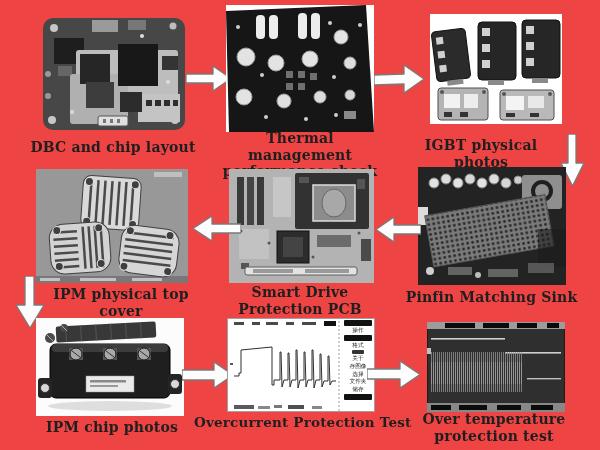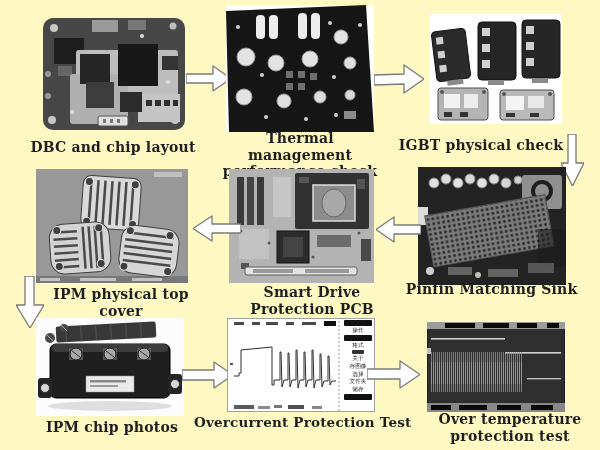--- a/index.html
+++ b/index.html
@@ -1,16 +1,16 @@
 <!DOCTYPE html>
 <html><head>
 <meta charset="utf-8">
 <style>
   html,body{margin:0;padding:0;background:#fff;}
-  #canvas{position:relative;width:600px;height:450px;background:#fef9c3;overflow:hidden;
+  #canvas{position:relative;width:600px;height:450px;background:#ef4444;overflow:hidden;
           font-family:"DejaVu Serif", serif;}
   .photo{position:absolute;}
   .photo svg{display:block;}
   .cap{position:absolute;text-align:center;font-weight:700;color:#1f1f1f;
        font-size:14px;line-height:1.18;letter-spacing:.2px;}
   .cap.nowrap{white-space:nowrap;font-size:13.5px;}
   .arrow{position:absolute;}
   .arrow polygon{fill:#fdfdfd;stroke:#7a7a7a;stroke-width:1.3;stroke-linejoin:round;}
   
   .scope-white{position:absolute;background:#fff;border:1px solid #a0a0a0;box-sizing:border-box;}
@@ -135,21 +135,21 @@
         <circle cx="54" cy="78" r="2" fill="#555"></circle>
       <rect x="70" y="76" width="54" height="30" rx="3" fill="#b9b9b9" stroke="#4f4f4f"></rect>
       <rect x="76" y="82" width="18" height="14" fill="#f4f4f4"></rect>
         <rect x="98" y="82" width="16" height="12" fill="#e8e8e8"></rect>
       <rect x="76" y="99" width="9" height="4" fill="#333"></rect>
         <rect x="100" y="99" width="9" height="4" fill="#333"></rect>
       <circle cx="74" cy="80" r="2" fill="#555"></circle>
         <circle cx="120" cy="80" r="2" fill="#555"></circle>
     </svg>
   </div>
-  <div class="cap" style="left:396px;top:137px;width:170px;">IGBT physical check</div>
+  <div class="cap" style="left:396px;top:137px;width:170px;">IGBT physical photos</div>
 
   <svg class="arrow" style="left:561px;top:134px;" width="23" height="52" viewBox="0 0 23 52">
     <polygon points="7,0 15,0 15,29 23,29 11.5,52 0,29 7,29"></polygon>
   </svg>
 
   <div class="photo" style="left:418px;top:167px;width:148px;height:118px;">
     <svg width="148" height="118" viewBox="0 0 148 118">
       <defs>
         <pattern id="pinsPat" width="5" height="5" patternUnits="userSpaceOnUse">
           <rect width="5" height="5" fill="#7a7a7a"></rect>
@@ -172,21 +172,21 @@
         <rect x="10" y="38" width="122" height="52" fill="url(#pinsPat)" stroke="#555"></rect>
       </g>
       <rect x="120" y="62" width="28" height="38" fill="#1b1b1b" opacity="0.6"></rect>
       <rect x="30" y="100" width="24" height="8" fill="#6f6f6f" opacity="0.85"></rect>
       <rect x="70" y="102" width="30" height="8" fill="#6f6f6f" opacity="0.85"></rect>
       <rect x="110" y="96" width="26" height="10" fill="#5f5f5f" opacity="0.85"></rect>
       <circle cx="12" cy="104" r="4" fill="#cfcfcf"></circle>
         <circle cx="60" cy="108" r="3" fill="#bdbdbd"></circle>
     </svg>
   </div>
-  <div class="cap" style="left:404px;top:281px;width:175px;">Pinfin Matching Sink</div>
+  <div class="cap" style="left:404px;top:289px;width:175px;">Pinfin Matching Sink</div>
 
   <svg class="arrow" style="left:376px;top:214px;" width="45" height="31" viewBox="0 0 45 31">
     <polygon points="45,11 18,11 18,3 0,15.5 18,28 18,20 45,20"></polygon>
   </svg>
 
   <div class="photo" style="left:229px;top:169px;width:145px;height:114px;">
     <svg width="145" height="114" viewBox="0 0 145 114">
       <rect width="145" height="114" fill="#b3b3b3"></rect>
       <rect x="44" y="8" width="18" height="40" fill="#c6c6c6"></rect>
       <rect x="10" y="60" width="30" height="30" fill="#c2c2c2"></rect>
@@ -205,21 +205,21 @@
       <rect x="24" y="100" width="40" height="4" fill="#9a9a9a"></rect>
         <rect x="76" y="100" width="44" height="4" fill="#9a9a9a"></rect>
       <rect x="132" y="70" width="10" height="22" fill="#4a4a4a"></rect>
       <rect x="88" y="66" width="34" height="12" fill="#6b6b6b"></rect>
       <circle cx="12" cy="62" r="1.5" fill="#555"></circle>
         <circle cx="40" cy="74" r="1.5" fill="#555"></circle>
       <circle cx="84" cy="88" r="1.5" fill="#555"></circle>
         <circle cx="130" cy="64" r="1.5" fill="#555"></circle>
     </svg>
   </div>
-  <div class="cap" style="left:235px;top:284px;width:130px;margin-left:12px;">Smart Drive Protection PCB</div>
+  <div class="cap" style="left:235px;top:284px;width:130px;">Smart Drive Protection PCB</div>
 
   <svg class="arrow" style="left:193px;top:213px;" width="48" height="31" viewBox="0 0 48 31">
     <polygon points="48,11 19,11 19,3 0,15.5 19,28 19,20 48,20"></polygon>
   </svg>
 
   <div class="photo" style="left:36px;top:169px;width:152px;height:114px;">
     <svg width="152" height="114" viewBox="0 0 152 114">
       <rect width="152" height="114" fill="#989898"></rect>
       <rect x="118" y="3" width="28" height="5" fill="#c6c6c6" opacity="0.85"></rect>
       <rect x="0" y="107" width="152" height="7" fill="#787878"></rect>
@@ -380,15 +380,15 @@
       <rect x="100" y="56" width="34" height="1.4" fill="#c0c0c0"></rect>
       <rect x="4" y="30" width="92" height="40" fill="url(#combPat)" opacity="0.75"></rect>
       <rect x="4" y="40" width="92" height="22" fill="url(#combPat)"></rect>
       <rect x="0" y="81" width="138" height="9" fill="#888"></rect>
       <rect x="4" y="83" width="20" height="5" fill="#0b0b0b"></rect>
         <rect x="32" y="83" width="28" height="5" fill="#0b0b0b"></rect>
       <rect x="70" y="83" width="24" height="5" fill="#0b0b0b"></rect>
         <rect x="104" y="83" width="22" height="5" fill="#0b0b0b"></rect>
     </svg>
   </div>
-  <div class="cap" style="left:424px;top:411px;width:172px;">Over temperature protection test</div>
+  <div class="cap" style="left:408px;top:411px;width:172px;">Over temperature protection test</div>
 
 </div>
 
 </body></html>

